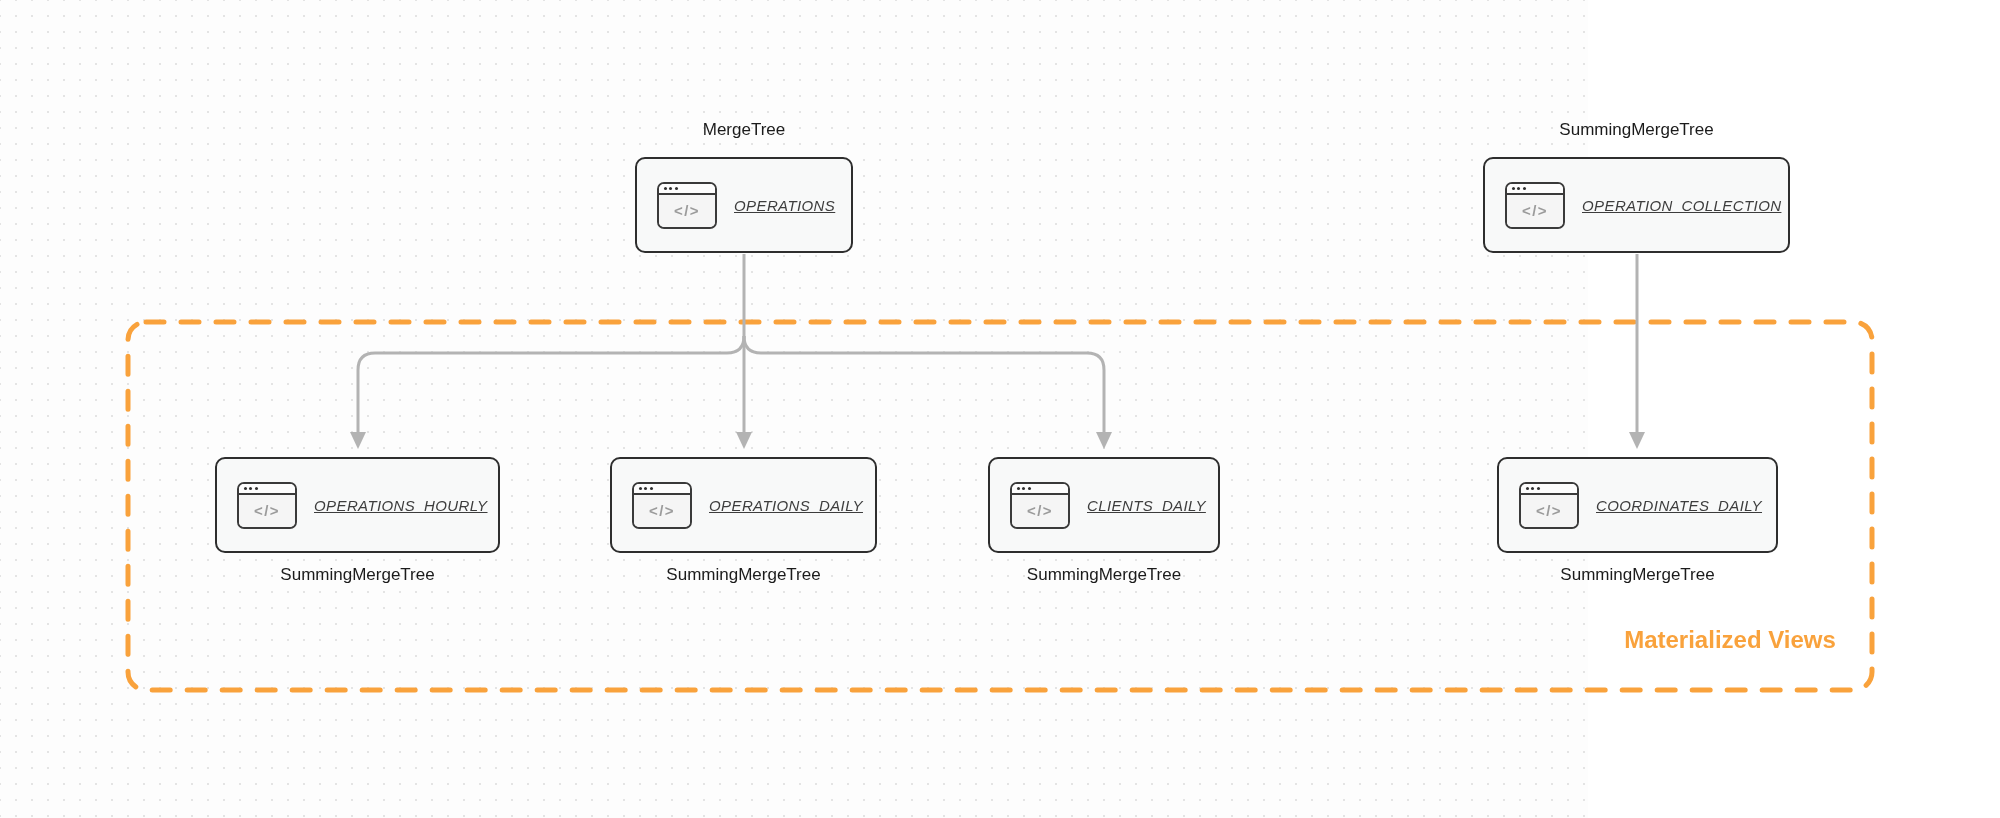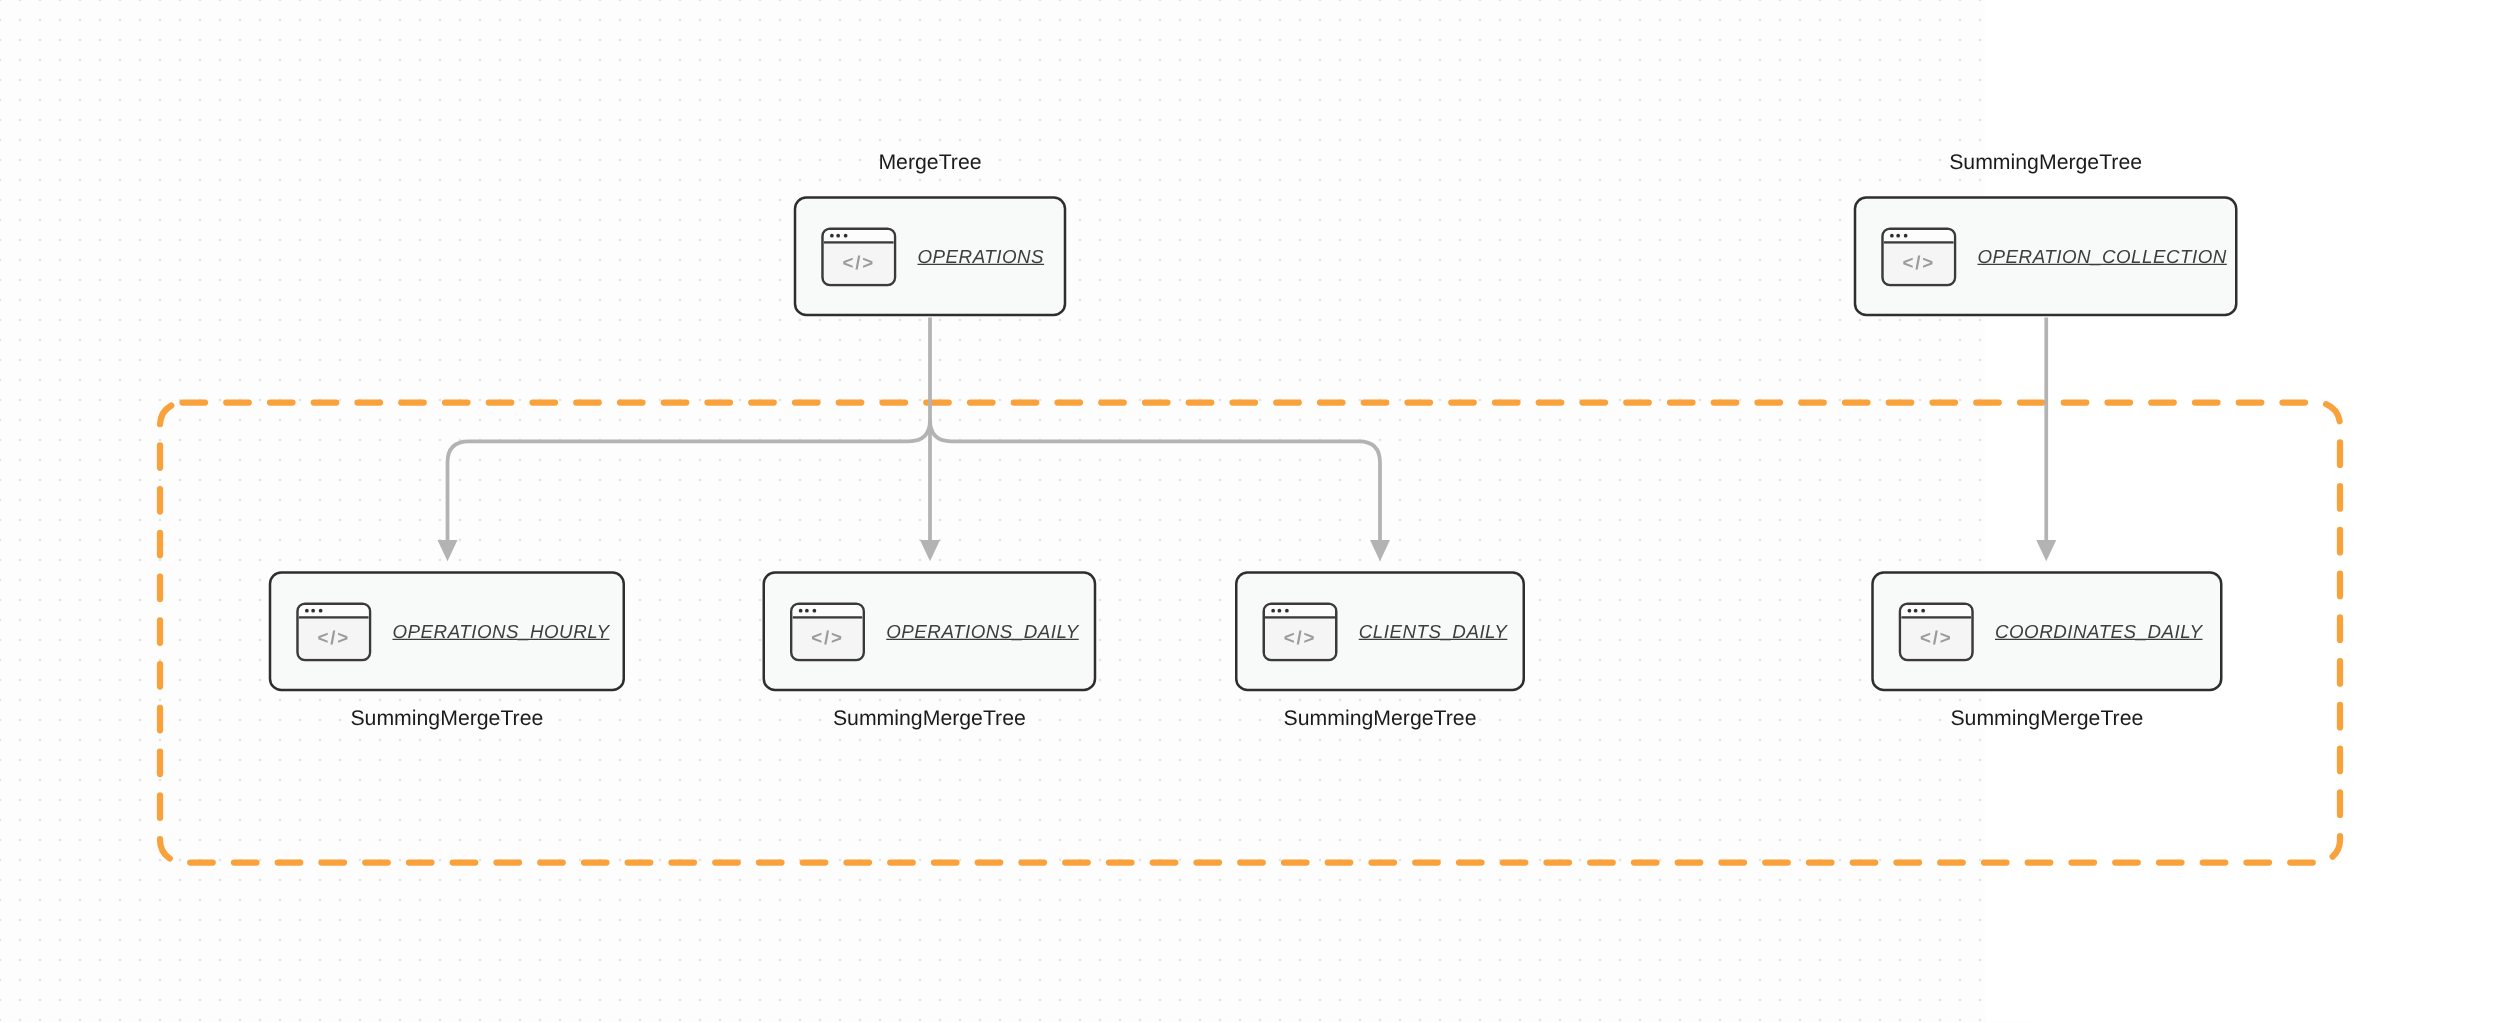--- a/index.html
+++ b/index.html
@@ -247,14 +247,15 @@
         </div>
         <div class="window-body">
           <span class="code-glyph">&lt;/&gt;</span>
         </div>
       </div>
       <div class="table-name">COORDINATES_DAILY</div>
     </div>
     <div class="engine-label">SummingMergeTree</div>
   </div>
 
+  <div class="group-label">Materialized Views</div>
 
 </div>
 
 </body></html>

